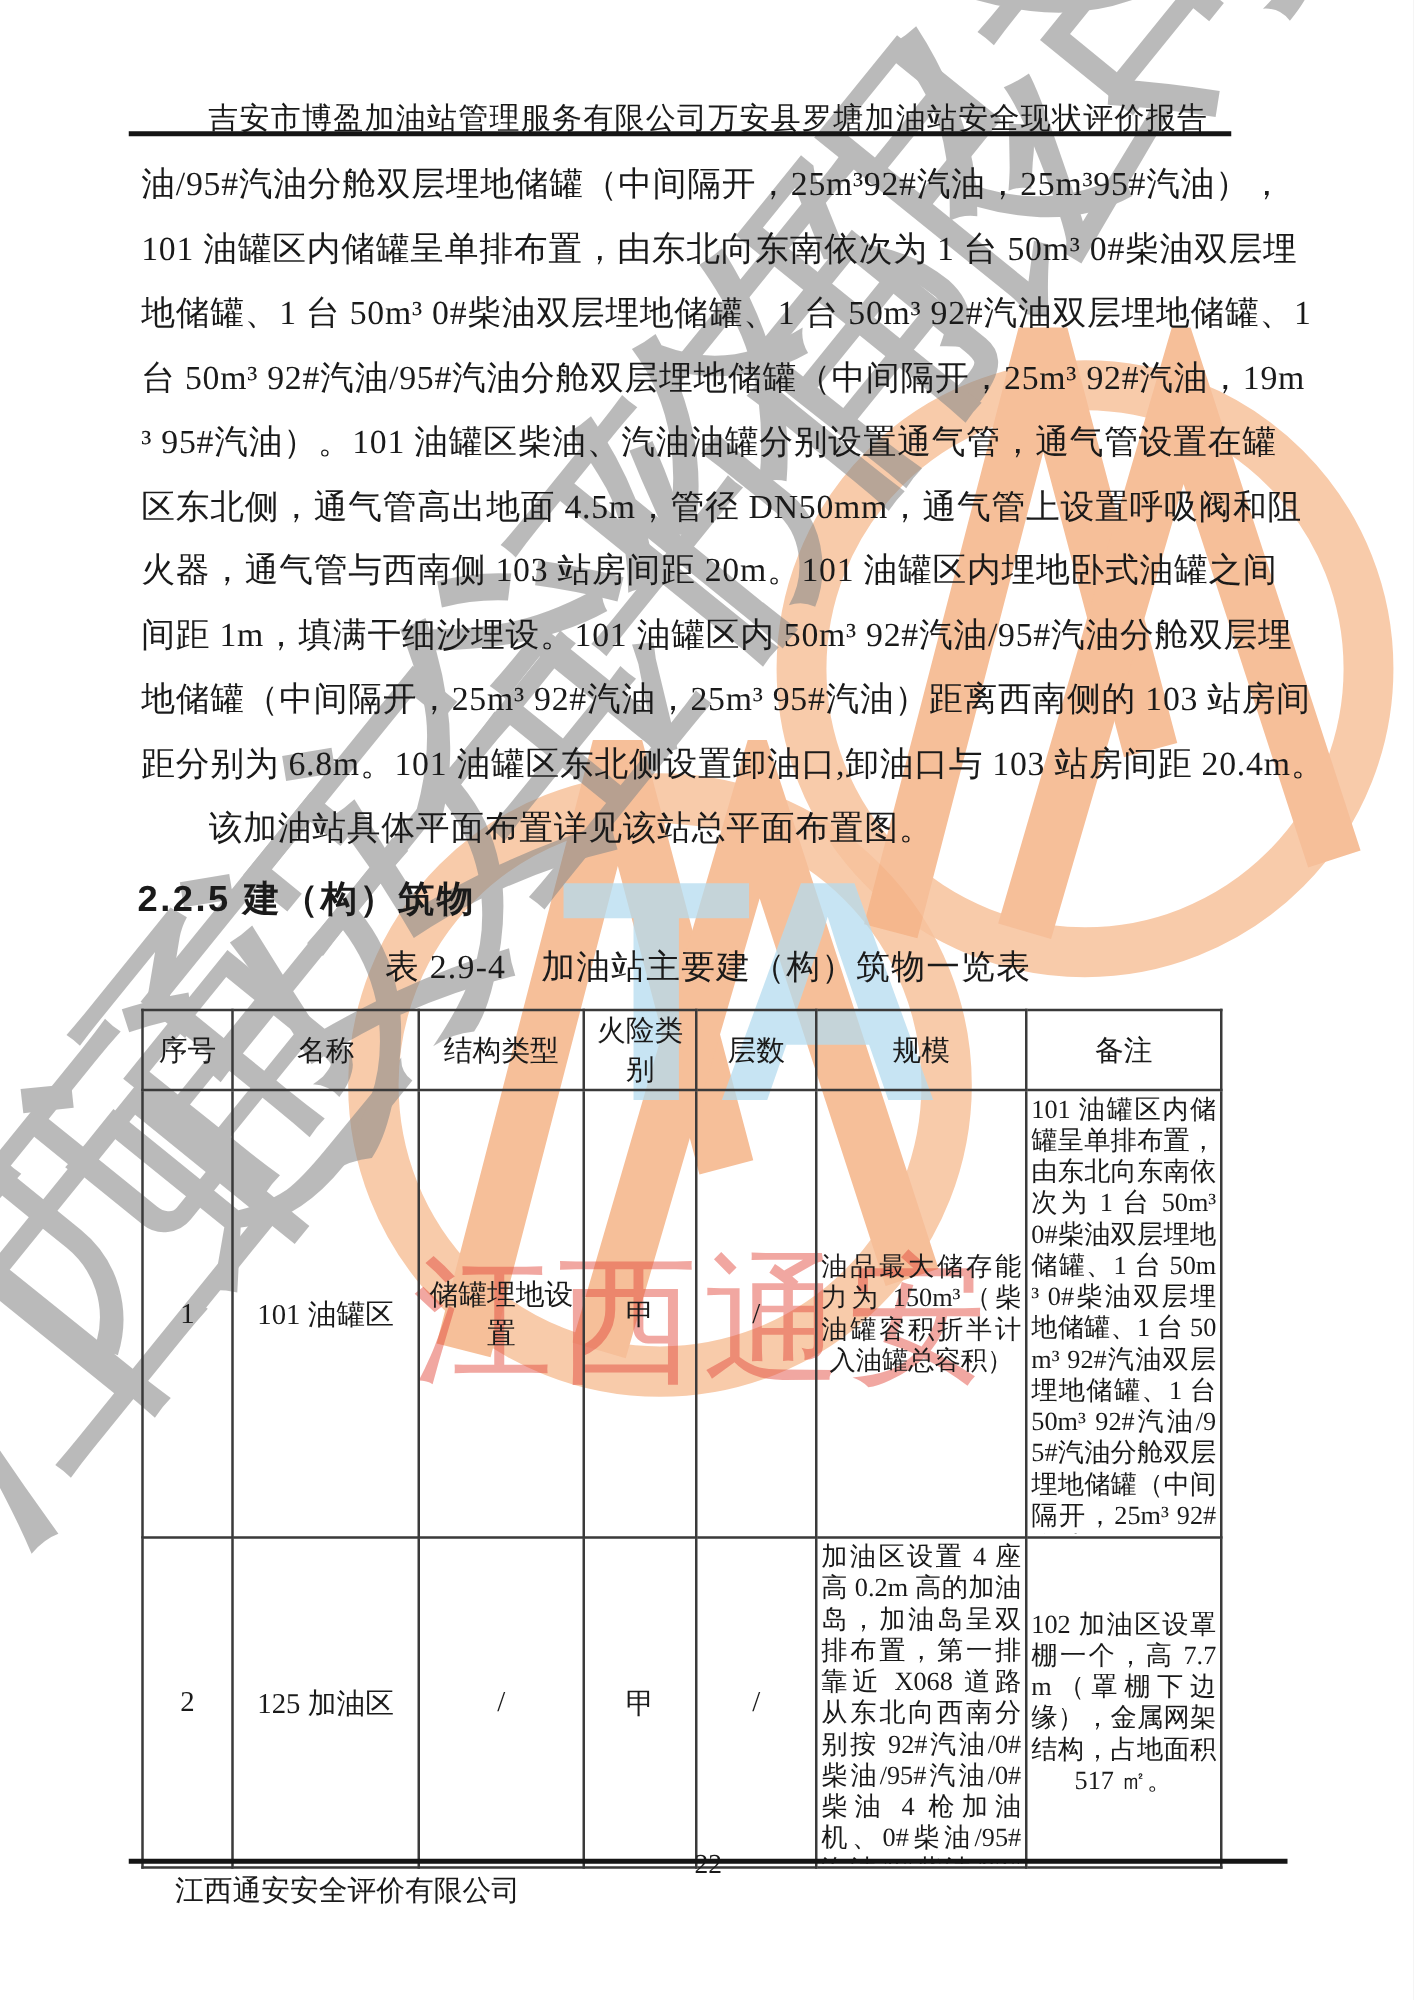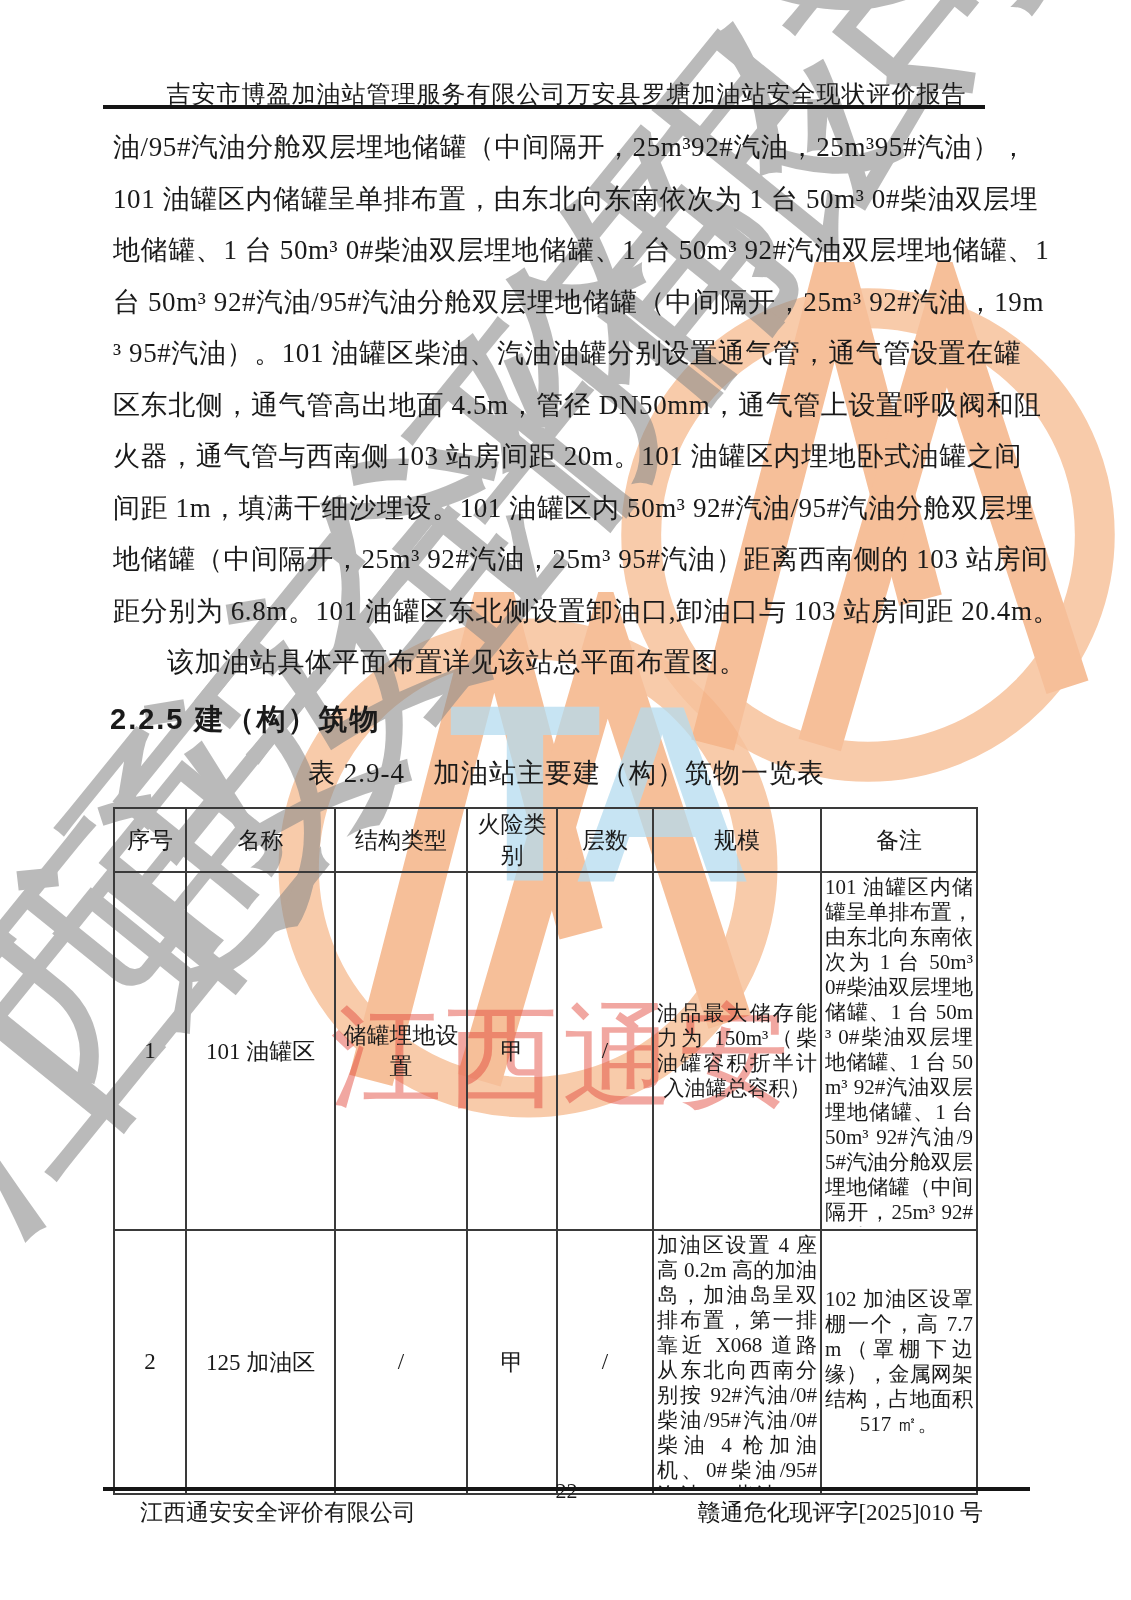--- a/index.html
+++ b/index.html
@@ -169,17 +169,16 @@
           <div class="clip2">102 加油区设罩棚一个，高 7.7m（罩棚下边缘），金属网架结构，占地面积 517 ㎡。</div>
         </td>
       </tr>
     </tbody>
       </table>
 
     <div class="abs page-num">22</div>
     <div class="abs rule-bottom"></div>
     <div class="abs footer-row">
       <span>江西通安安全评价有限公司</span>
-      <span>赣通危化现评字[2025]010 号</span>
     </div>
 
   </div>
 </div>
 
 </body></html>

